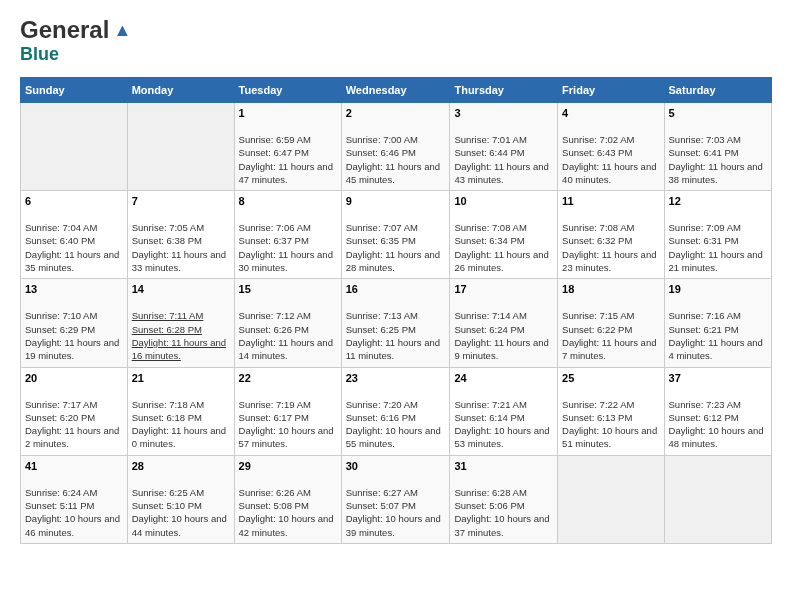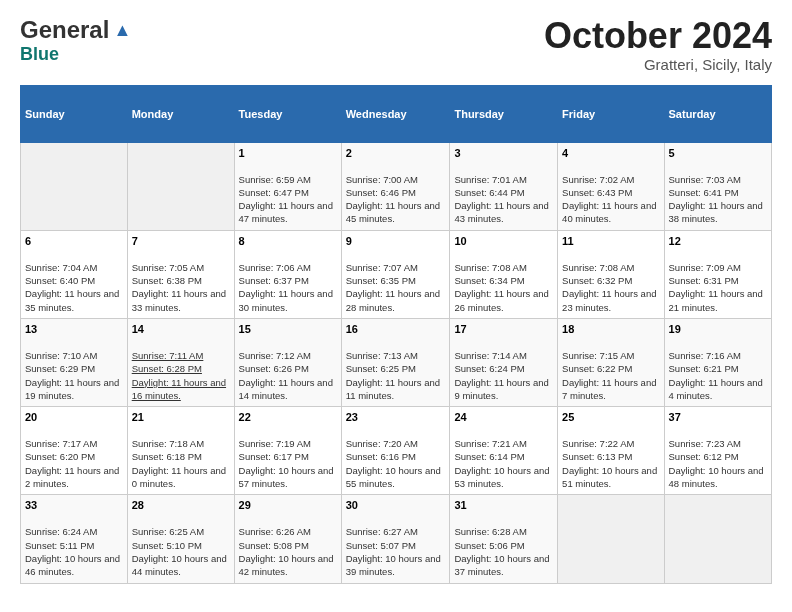--- a/index.html
+++ b/index.html
@@ -58,21 +58,21 @@
       color: #555;
     }
     table {
       width: 100%;
       border-collapse: collapse;
       font-size: 10px;
     }
     thead tr th {
       background-color: #2a6aad;
       color: #fff;
-      padding: 22px 4px;
+      padding: 6px 4px;
       text-align: left;
       font-size: 11px;
       font-weight: bold;
       border: 1px solid #2a6aad;
     }
     tbody tr td {
       border: 1px solid #ccc;
       padding: 4px 4px;
       vertical-align: top;
       width: 113px;
@@ -106,24 +106,20 @@
 
 <div class="container">
   <div class="header">
     <div class="logo">
       <div class="logo-text">
         <span class="logo-general">General</span>
         <span class="logo-bird">▲</span>
       </div>
       <span class="logo-blue">Blue</span>
     </div>
-    <div class="title-block">
-      <div class="month-title">October 2024</div>
-      <div class="subtitle">Gratteri, Sicily, Italy</div>
-    </div>
   </div>
 
   <table>
     <thead>
       <tr>
       <th>Sunday</th>
           <th>Monday</th>
           <th>Tuesday</th>
           <th>Wednesday</th>
           <th>Thursday</th>
@@ -293,21 +289,21 @@
           </td>
           <td>
             <span class="day-num">37</span>
             <div class="day-info" style="white-space: pre-line;">Sunrise: 7:23 AM
 Sunset: 6:12 PM
 Daylight: 10 hours and 48 minutes.</div>
           </td>
         </tr>
         <tr>
           <td>
-            <span class="day-num">33</span>
+            <span class="day-num">41</span>
             <div class="day-info" style="white-space: pre-line;">Sunrise: 6:24 AM
 Sunset: 5:11 PM
 Daylight: 10 hours and 46 minutes.</div>
           </td>
           <td>
             <span class="day-num">28</span>
             <div class="day-info" style="white-space: pre-line;">Sunrise: 6:25 AM
 Sunset: 5:10 PM
 Daylight: 10 hours and 44 minutes.</div>
           </td>

